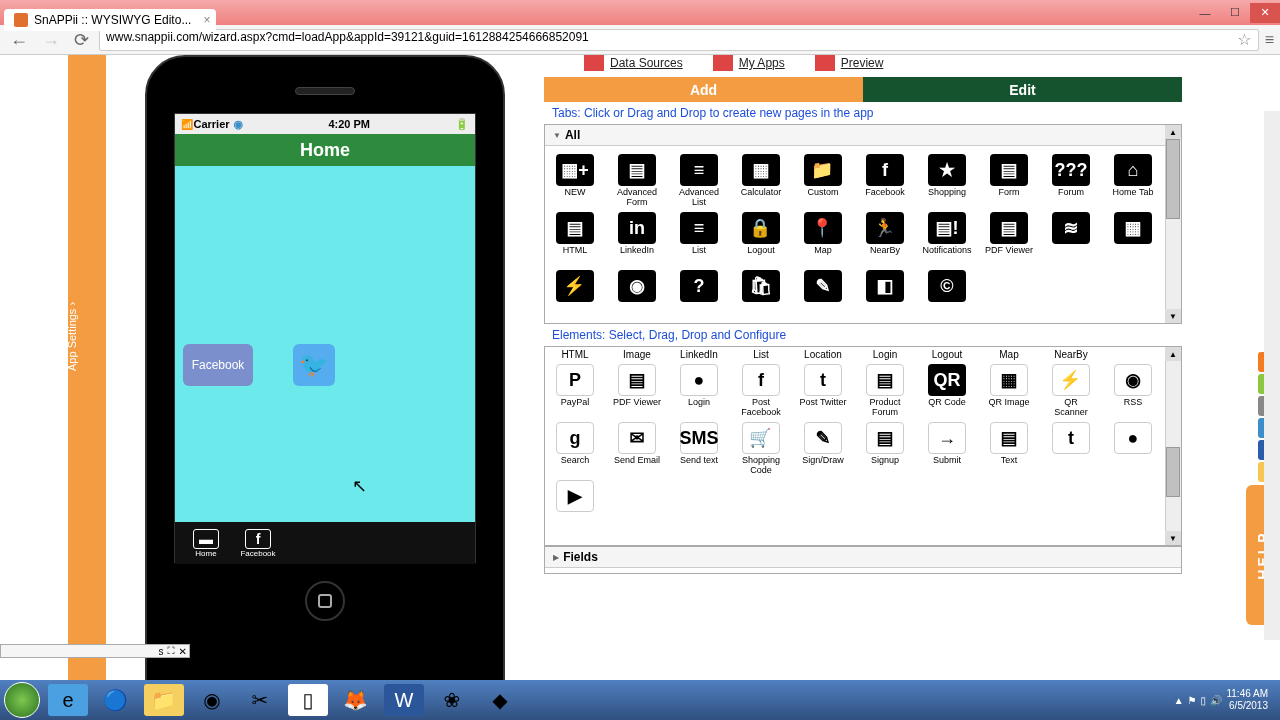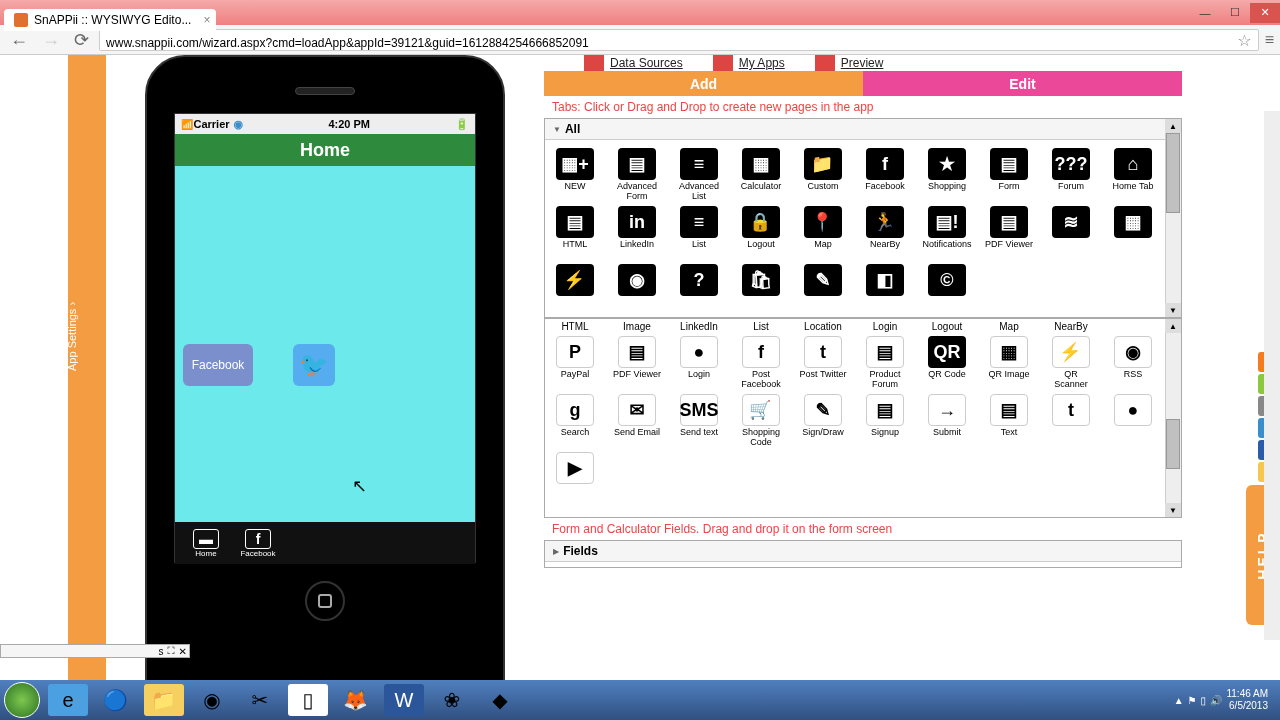--- a/index.html
+++ b/index.html
@@ -9,21 +9,21 @@
 .titlebar { height: 25px; background: linear-gradient(#f5a9a9, #f08080); display: flex; align-items: center; padding-left: 4px; }
 .tab { background: #fff; height: 22px; padding: 0 25px 0 10px; border-radius: 4px 4px 0 0; display: flex; align-items: center; margin-top: 15px; position: relative; }
 .tab .favicon { width: 14px; height: 14px; background: #e07030; margin-right: 6px; border-radius: 2px; }
 .tab .close { position: absolute; right: 6px; top: 4px; font-size: 12px; color: #888; }
 .winbtns { margin-left: auto; display: flex; }
 .winbtn { width: 30px; height: 20px; display: flex; align-items: center; justify-content: center; font-size: 11px; color: #333; }
 .winbtn.close { background: #d9534f; color: #fff; border-radius: 0 0 0 0; }
 
 .toolbar { height: 30px; background: #f5f5f5; border-bottom: 1px solid #ccc; display: flex; align-items: center; padding: 0 6px; gap: 6px; }
 .toolbar .navbtn { padding: 2px 4px; color: #666; font-size: 18px; }
-.urlbar { flex: 1; height: 22px; border: 1px solid #ccc; border-radius: 2px; padding: 0 6px; display: flex; align-items: flex-end; background: #fff; }
+.urlbar { flex: 1; height: 22px; border: 1px solid #ccc; border-radius: 2px; padding: 0 6px; display: flex; align-items: flex-start; background: #fff; }
 .star { color: #888; margin-left: 4px; font-size: 16px; }
 .menu { color: #666; font-size: 16px; }
 
 .content { position: relative; height: 625px; background: #fff; }
 
 .orange-strip { position: absolute; left: 68px; top: 0; width: 38px; height: 100%; background: #f39c42; }
 .app-settings { position: absolute; left: 72px; top: 310px; transform: rotate(-90deg); transform-origin: left center; color: #fff; font-size: 11px; white-space: nowrap; }
 
 .phone { position: absolute; left: 145px; top: 0; width: 360px; height: 670px; background: #000; border-radius: 40px; border: 2px solid #333; }
 .phone .speaker { width: 60px; height: 8px; background: #222; border-radius: 4px; margin: 30px auto 0; border: 1px solid #444; }
@@ -39,30 +39,30 @@
 .tw-btn { position: absolute; left: 118px; top: 178px; width: 42px; height: 42px; background: #55acee; border-radius: 6px; display: flex; align-items: center; justify-content: center; }
 .tw-bird { color: #fff; font-size: 24px; }
 .tabbar { height: 42px; background: #111; display: flex; padding-left: 8px; gap: 6px; }
 .tabbar .titem { width: 46px; display: flex; flex-direction: column; align-items: center; justify-content: center; color: #fff; font-size: 8px; }
 .tabbar .ticon { width: 26px; height: 20px; border: 1px solid #fff; border-radius: 3px; display: flex; align-items: center; justify-content: center; color: #fff; font-size: 14px; font-weight: bold; }
 .homebtn { width: 40px; height: 40px; border: 2px solid #333; border-radius: 50%; margin: 18px auto 0; display: flex; align-items: center; justify-content: center; }
 .homebtn .sq { width: 14px; height: 14px; border: 2px solid #aaa; border-radius: 3px; }
 .cursor { position: absolute; left: 352px; top: 420px; font-size: 18px; z-index: 100; color: #000; }
 
 .right { position: absolute; left: 544px; top: 0; width: 638px; }
-.toplinks { display: flex; gap: 30px; padding: 0 40px 0; font-size: 12px; }
+.toplinks { display: flex; gap: 30px; padding: 0 40px 6px; font-size: 12px; }
 .tlink { display: flex; align-items: center; gap: 6px; text-decoration: underline; color: #222; }
 .tlink .ico { width: 20px; height: 16px; display: inline-block; }
 
 .addedit { display: flex; height: 25px; }
 .addedit .half { flex: 1; display: flex; align-items: center; justify-content: center; color: #fff; font-weight: bold; font-size: 14px; }
 .addedit .add { background: #f39c42; }
-.addedit .edit { background: #ec4899; }
-
-.section-label { font-size: 12px; color: #ef4444; padding: 4px 8px; }
+.addedit .edit { background: #14532d; }
+
+.section-label { font-size: 12px; color: #1d4ed8; padding: 4px 8px; }
 .panel { border: 1px solid #aaa; position: relative; }
 .panel .scrollbar { position: absolute; right: 0; top: 0; bottom: 0; width: 16px; background: #eee; border-left: 1px solid #ccc; }
 .panel .thumb { position: absolute; right: 1px; width: 14px; background: #c0c0c0; border: 1px solid #999; }
 .panel .sarrow { position: absolute; right: 0; width: 16px; height: 14px; background: #ddd; display: flex; align-items: center; justify-content: center; font-size: 8px; }
 
 .dropdown-head { background: #f5f5f5; padding: 3px 8px; border-bottom: 1px solid #ccc; display: flex; align-items: center; gap: 4px; }
 .dropdown-head .tri { font-size: 8px; color: #666; }
 
 .icon-grid { padding: 8px 6px; display: flex; flex-wrap: wrap; gap: 4px 14px; }
 .icon-item { width: 48px; display: flex; flex-direction: column; align-items: center; }
@@ -308,20 +308,21 @@
               <div class="ilabel"></div>
             </div>
           </div>
         <div class="scrollbar">
           <div class="sarrow" style="top:0">▲</div>
           <div class="thumb" style="top:14px;height:80px"></div>
           <div class="sarrow" style="bottom:0">▼</div>
         </div>
       </div>
 
+      <div class="section-label">Elements: Select, Drag, Drop and Configure</div>
       <div class="panel" style="height:200px;overflow:hidden">
         <div class="elem-row" id="elem-heads">
             <div class="elem-head">HTML</div>
             <div class="elem-head">Image</div>
             <div class="elem-head">LinkedIn</div>
             <div class="elem-head">List</div>
             <div class="elem-head">Location</div>
             <div class="elem-head">Login</div>
             <div class="elem-head">Logout</div>
             <div class="elem-head">Map</div>
@@ -413,21 +414,20 @@
               <div class="ilabel"></div>
             </div>
           </div>
         <div class="scrollbar">
           <div class="sarrow" style="top:0">▲</div>
           <div class="thumb" style="top:100px;height:50px"></div>
           <div class="sarrow" style="bottom:0">▼</div>
         </div>
       </div>
 
-      <div class="section-label">Form and Calculator Fields. Drag and drop it on the form screen</div>
       <div class="panel" style="height:28px">
         <div class="dropdown-head">
             <span class="tri">▶</span>
             <b>Fields</b>
           </div>
       </div>
     </div>
 
     <div class="help-tab">
         <span>HELP</span>

